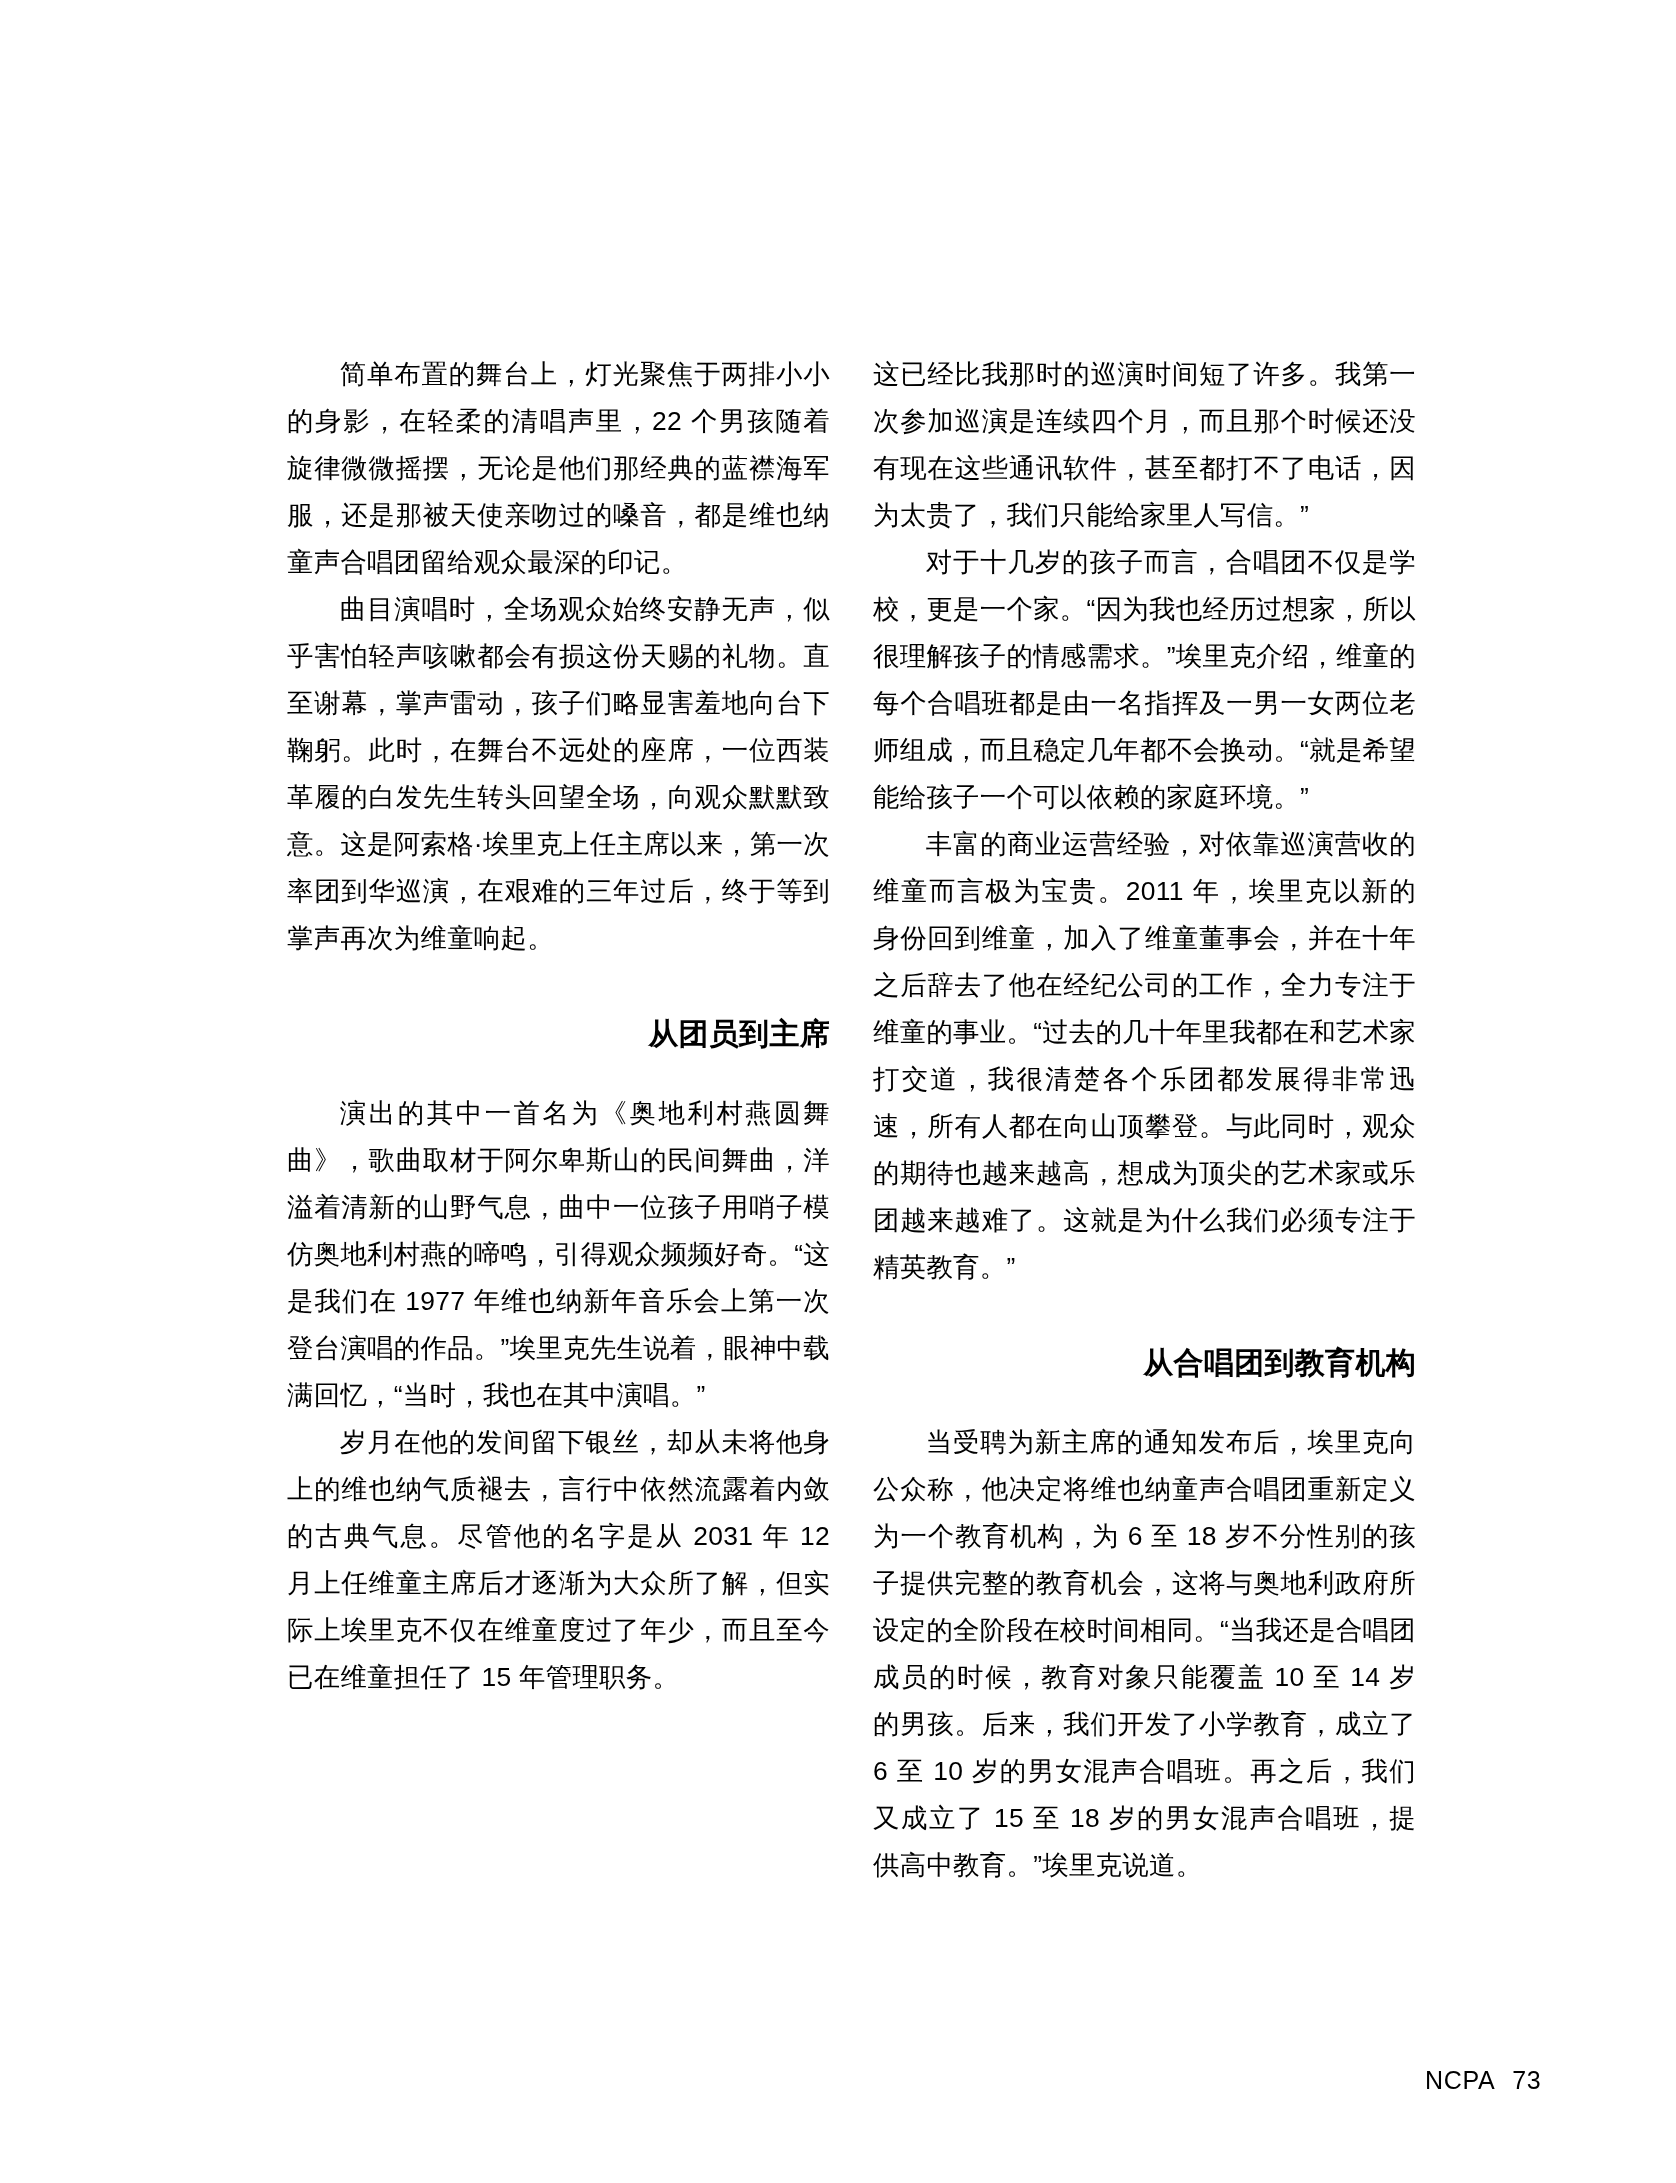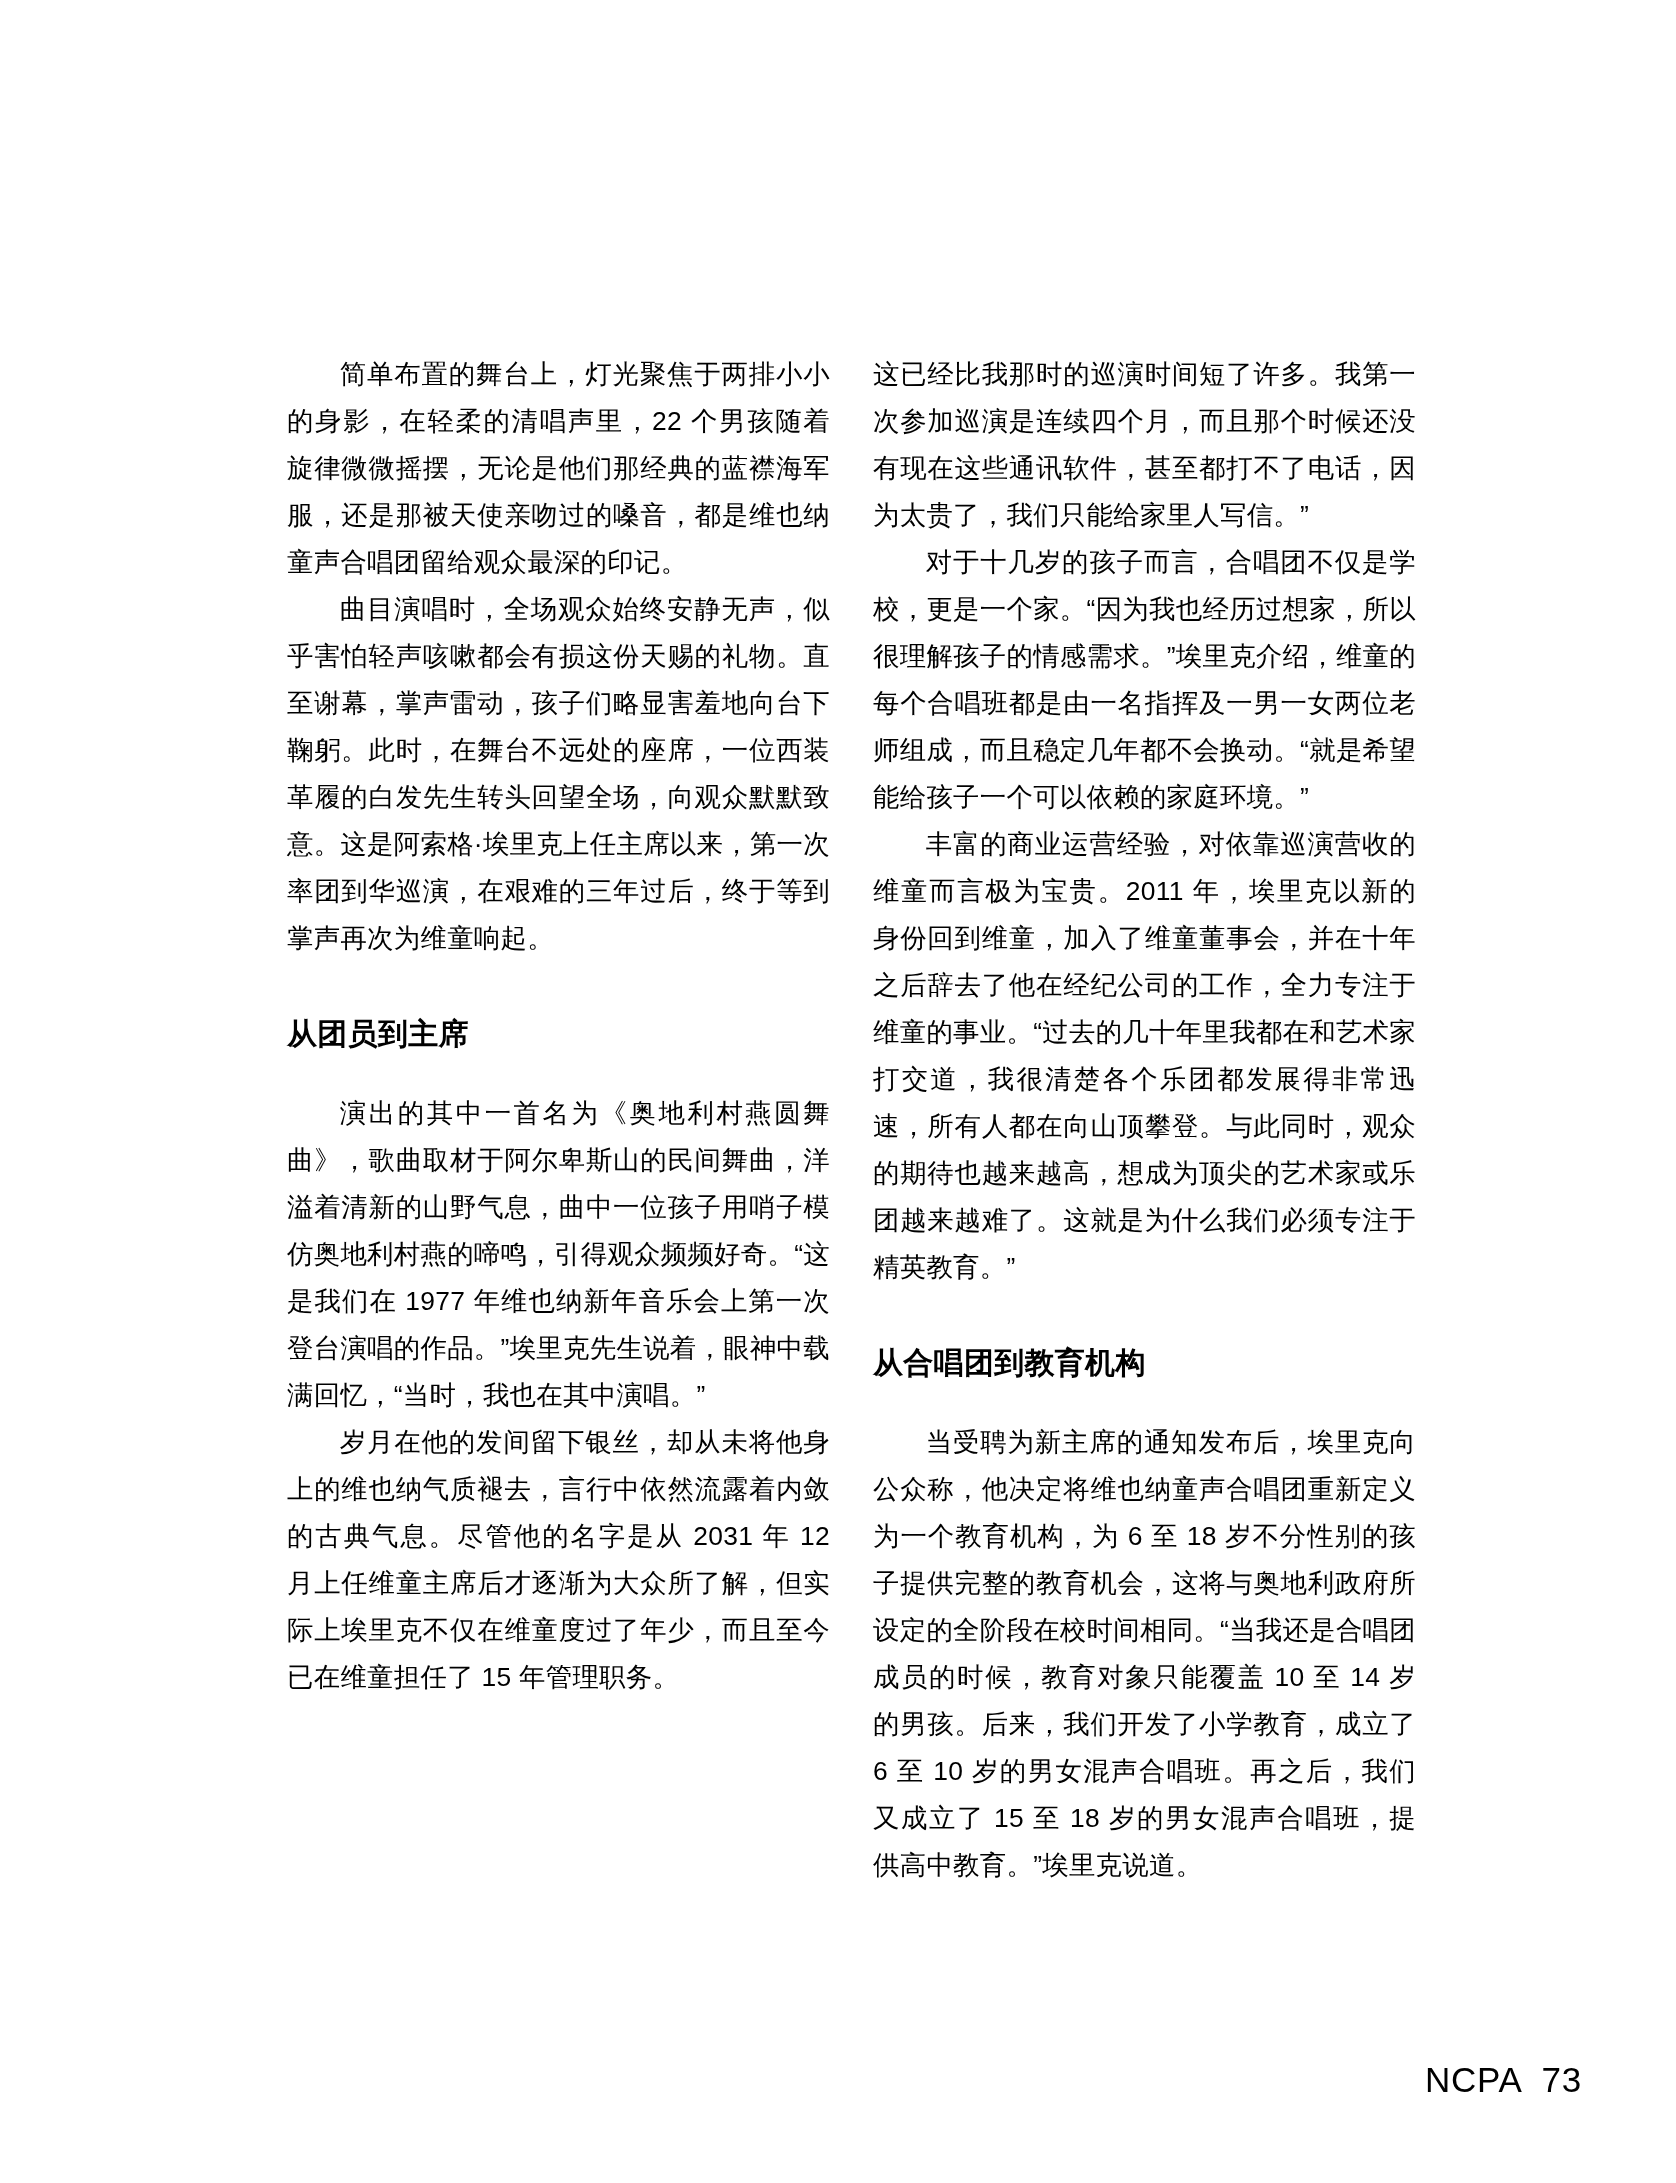--- a/index.html
+++ b/index.html
@@ -33,28 +33,28 @@
     margin: 0;
     text-indent: 2em;
   }
   .col p.continuation { text-indent: 0; }
   .col h2 {
     font-size: 30px;
     line-height: 33px;
     font-weight: 800;
     margin: 55px 0 40px 0;
     text-indent: 0;
-    text-align: left;
+    text-align: right;
     color: #000000;
   }
   .page-footer {
     position: absolute;
     left: 1425px;
     top: 2065px;
-    font-size: 35px;
+    font-size: 25px;
     line-height: 30px;
     color: #000000;
     letter-spacing: 0.7px;
     word-spacing: 10.6px;
     white-space: nowrap;
   }
 </style>
 </head>
 <body>
 

